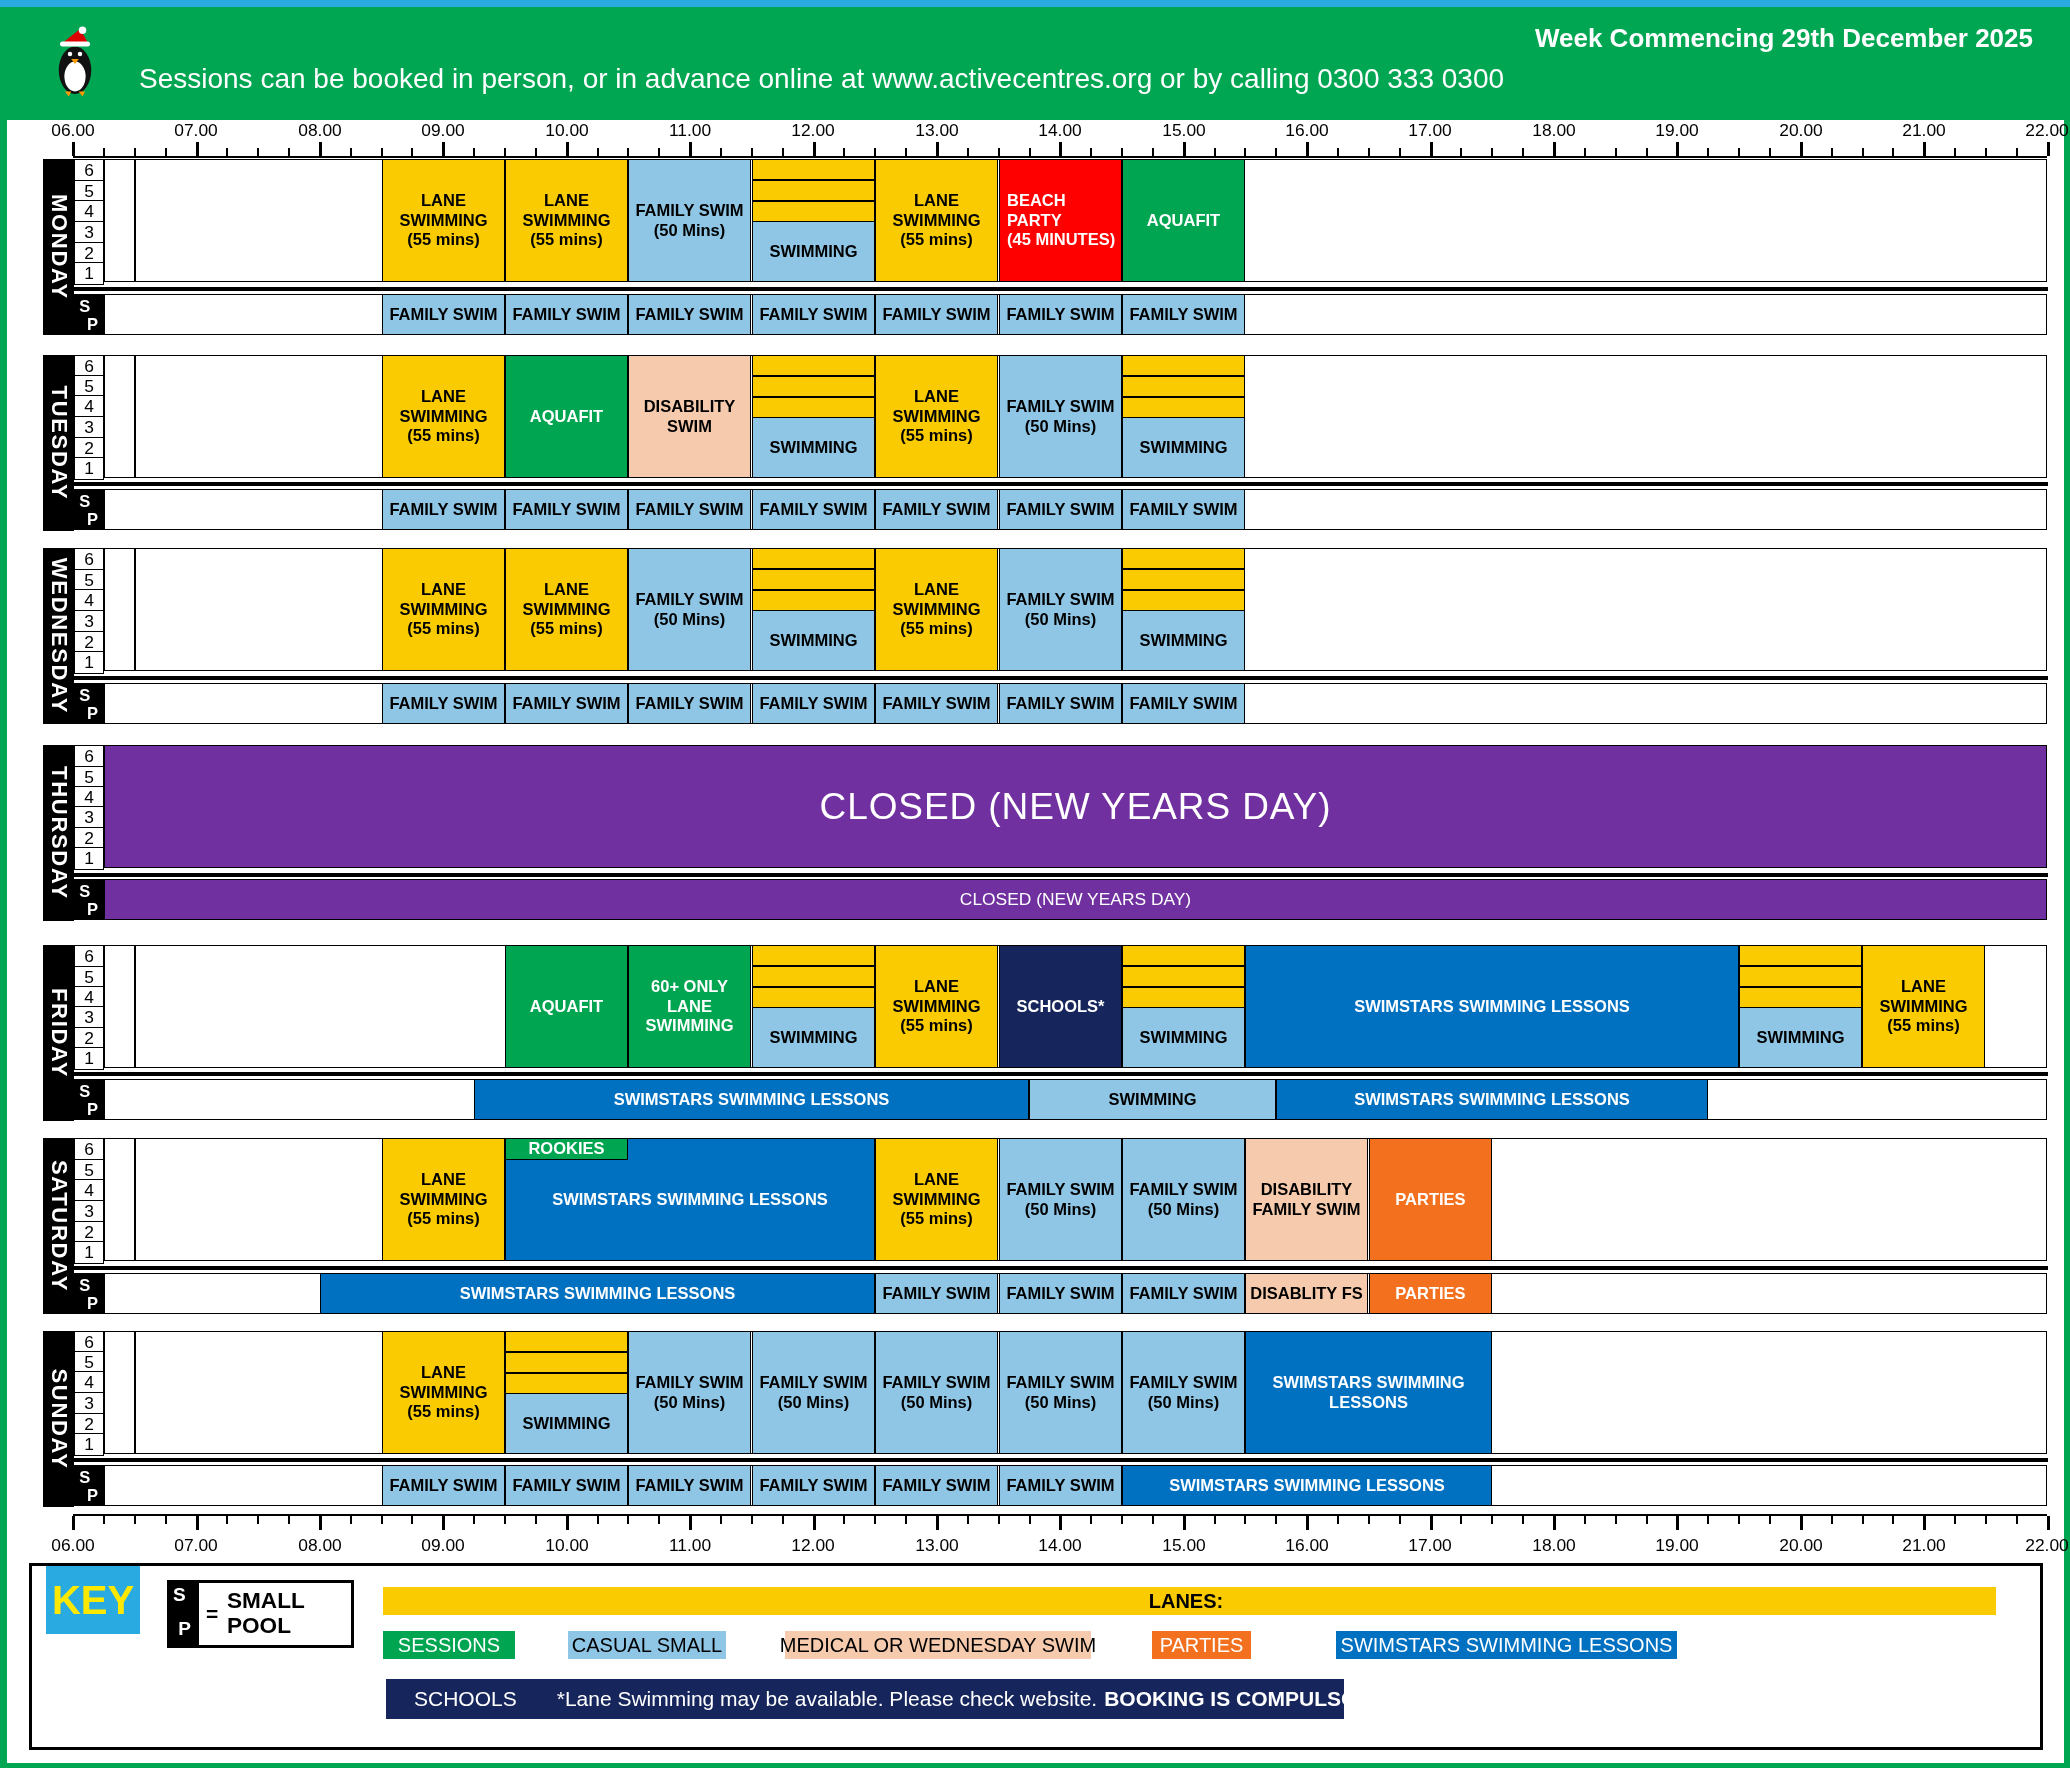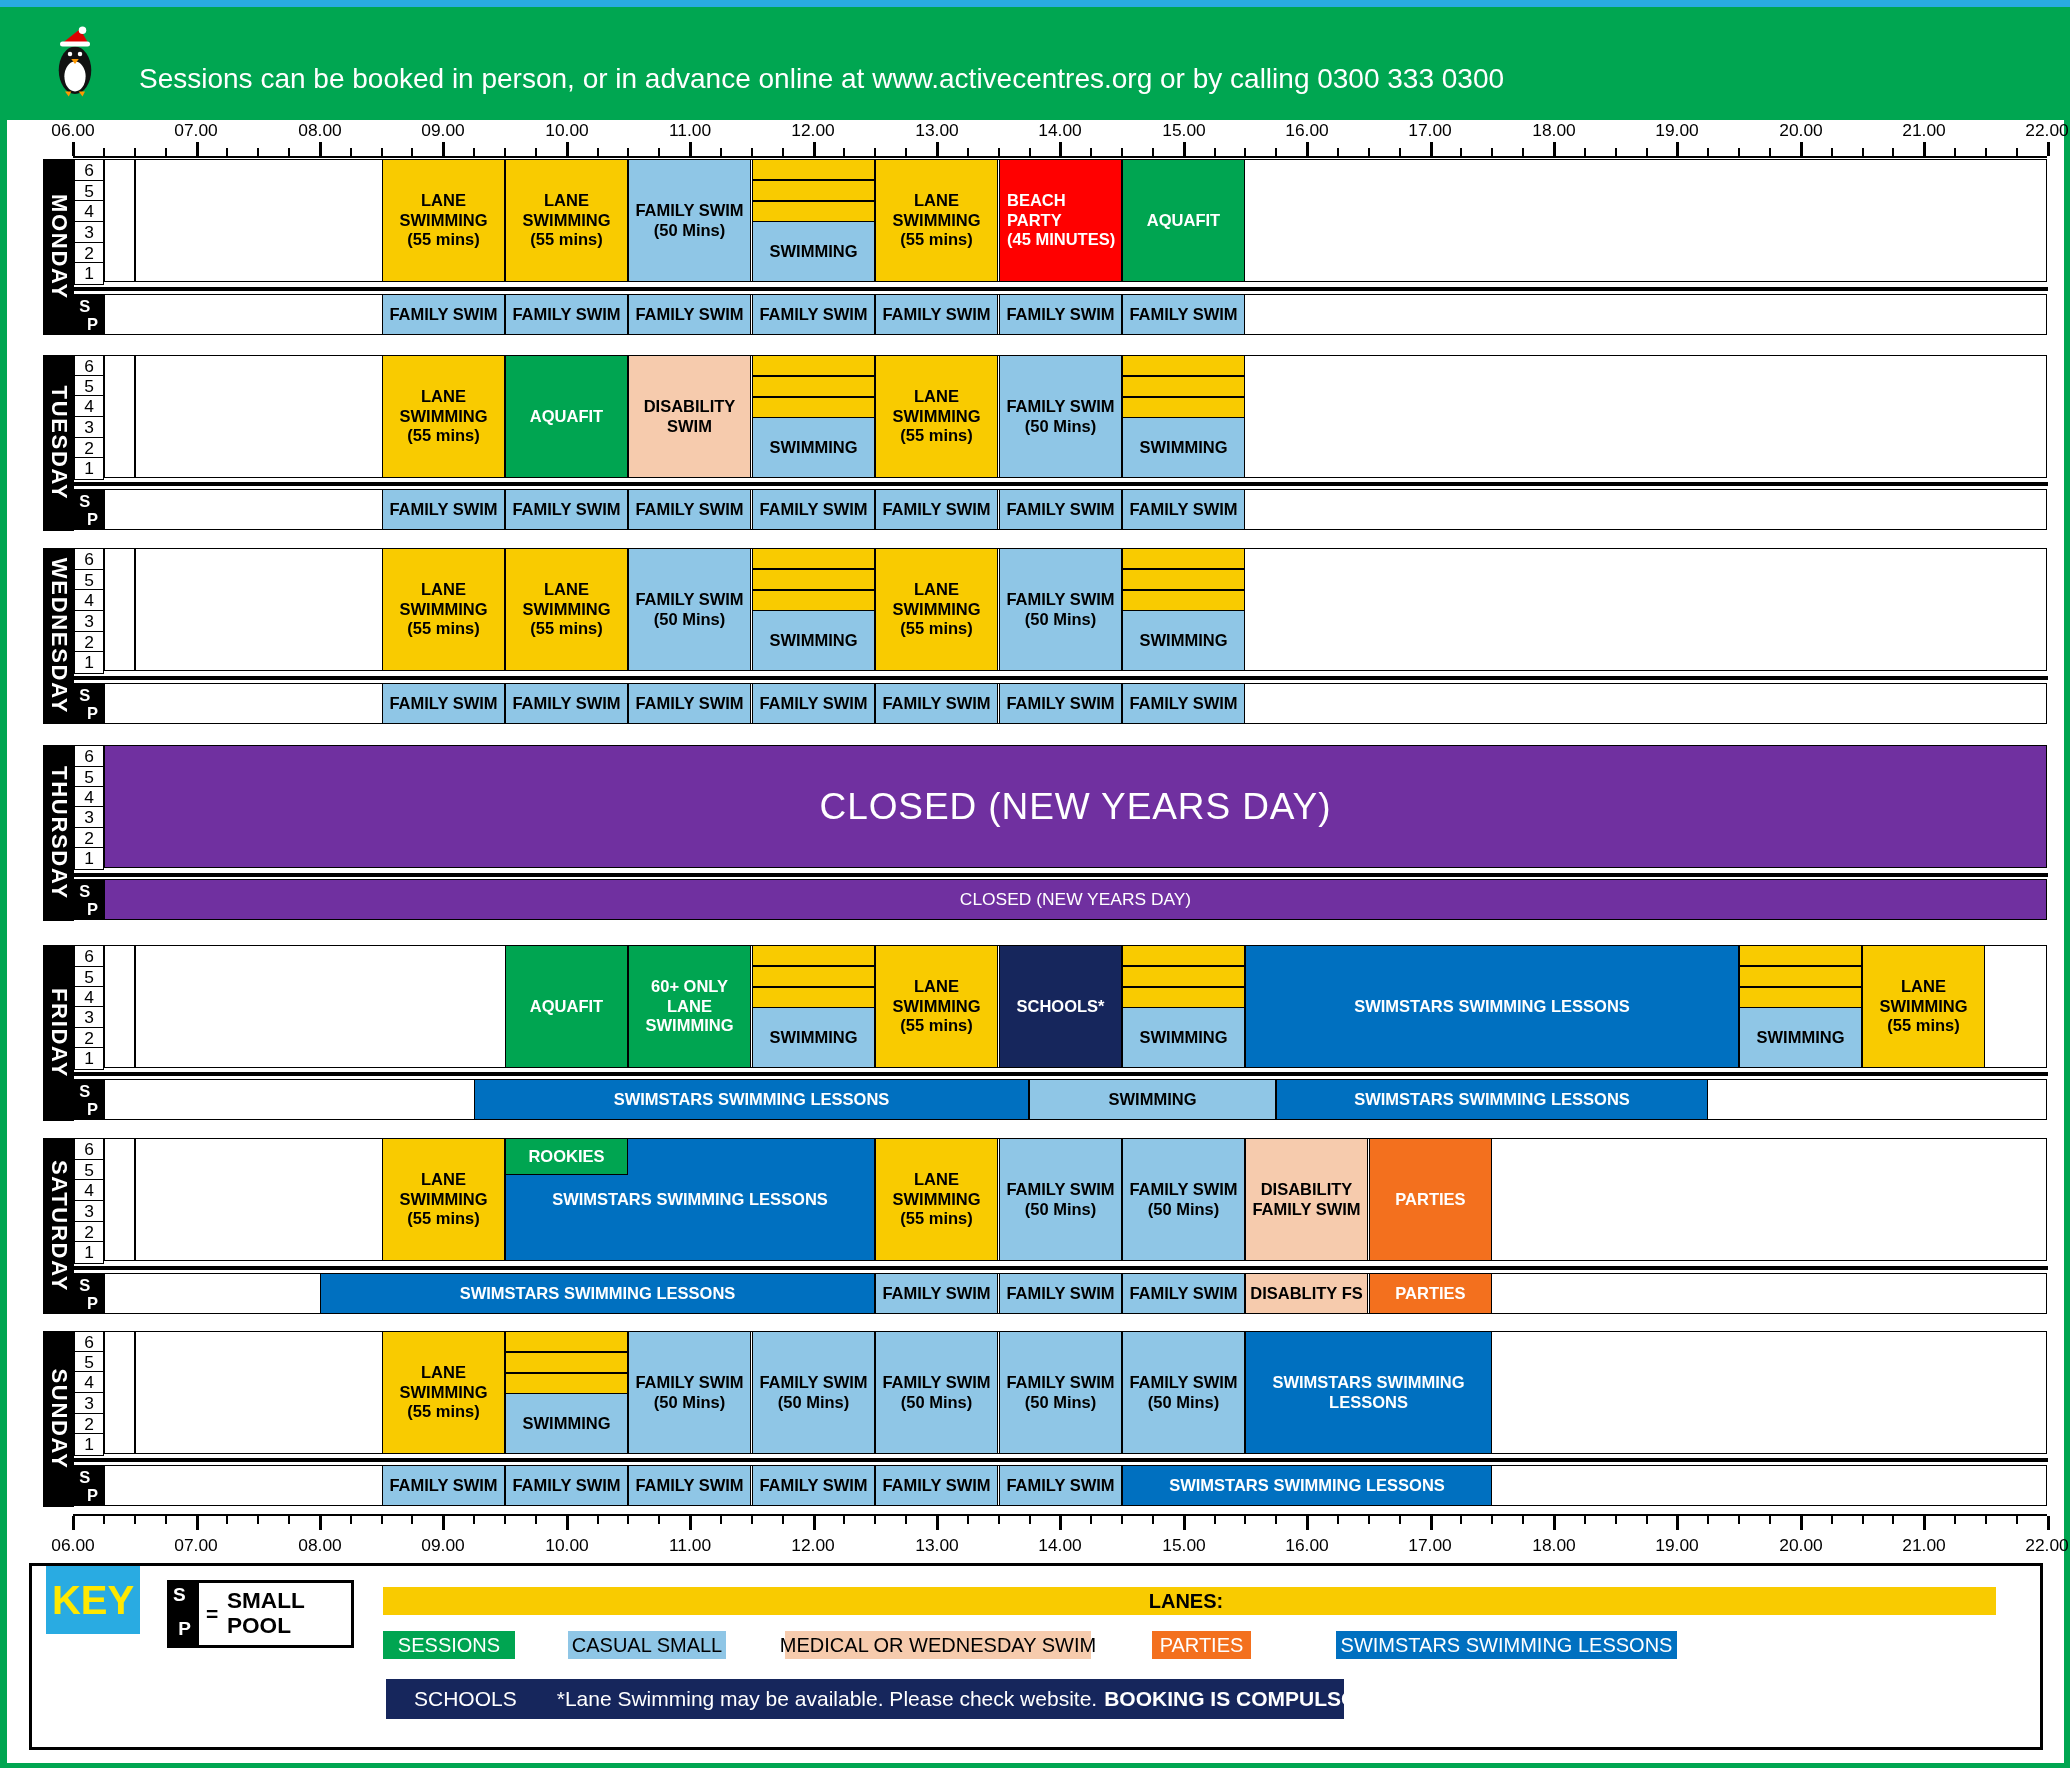--- a/index.html
+++ b/index.html
@@ -64,20 +64,21 @@
       <circle cx="16" cy="22" r="1.8" fill="#fff"></circle>
       <circle cx="24" cy="22" r="1.8" fill="#fff"></circle>
       <polygon points="17,26 23,26 20,30" fill="#f90"></polygon>
       <polygon points="12,52 17,52 15,56" fill="#f90"></polygon>
       <polygon points="23,52 28,52 26,56" fill="#f90"></polygon>
       <polygon points="9,14 31,14 24,2" fill="#D00"></polygon>
       <rect x="8" y="12" width="24" height="4" rx="2" fill="#fff"></rect>
       <circle cx="26" cy="3" r="3" fill="#fff"></circle>
     </svg>
     <div class="subtitle">Sessions can be booked in person, or in advance online at www.activecentres.org or by calling 0300 333 0300</div>
+    <div class="week">Week Commencing 29th December 2025</div>
   </div>
 
   <div class="content"></div>
   <div id="timetable">
       <div style="position: absolute; left: 73px; top: 156px; width: 1974px; height: 1.7px; background: rgb(0, 0, 0);"></div>
       <div class="tick" style="position: absolute; left: 72px; top: 142px; width: 2.6px; height: 14px; background: rgb(0, 0, 0);"></div>
       <div class="tlabel" style="position: absolute; left: 34px; top: 120px;">06.00</div>
       <div class="tick" style="position: absolute; left: 103px; top: 148px; width: 1.7px; height: 7.8px; background: rgb(0, 0, 0);"></div>
       <div class="tick" style="position: absolute; left: 134px; top: 148px; width: 1.7px; height: 7.8px; background: rgb(0, 0, 0);"></div>
       <div class="tick" style="position: absolute; left: 165px; top: 148px; width: 1.7px; height: 7.8px; background: rgb(0, 0, 0);"></div>
@@ -572,21 +573,21 @@
       <div style="position: absolute; left: 74px; top: 1266px; width: 1974px; height: 4.3px; background: rgb(0, 0, 0);"></div>
       <div class="grid" style="left: 104px; top: 1273px; width: 1943px; height: 41px;"></div>
       <div class="blk" style="left: 382px; top: 1138px; width: 123px; height: 123px; background: rgb(249, 203, 0); color: rgb(0, 0, 0);">
         <div>LANE</div>
         <div>SWIMMING</div>
         <div>(55 mins)</div>
       </div>
       <div class="blk" style="left: 505px; top: 1138px; width: 370px; height: 123px; background: rgb(0, 112, 192); color: rgb(255, 255, 255);">
         <div>SWIMSTARS SWIMMING LESSONS</div>
       </div>
-      <div class="blk" style="left: 505px; top: 1138px; width: 123px; height: 37px; background: rgb(0, 165, 81); color: rgb(255, 255, 255);">
+      <div class="blk" style="left: 505px; top: 1138px; width: 123px; height: 22px; background: rgb(0, 165, 81); color: rgb(255, 255, 255);">
         <div>ROOKIES</div>
       </div>
       <div class="blk" style="left: 875px; top: 1138px; width: 123px; height: 123px; background: rgb(249, 203, 0); color: rgb(0, 0, 0);">
         <div>LANE</div>
         <div>SWIMMING</div>
         <div>(55 mins)</div>
       </div>
       <div class="blk" style="left: 999px; top: 1138px; width: 123px; height: 123px; background: rgb(143, 198, 230); color: rgb(0, 0, 0);">
         <div>FAMILY SWIM</div>
         <div>(50 Mins)</div>

